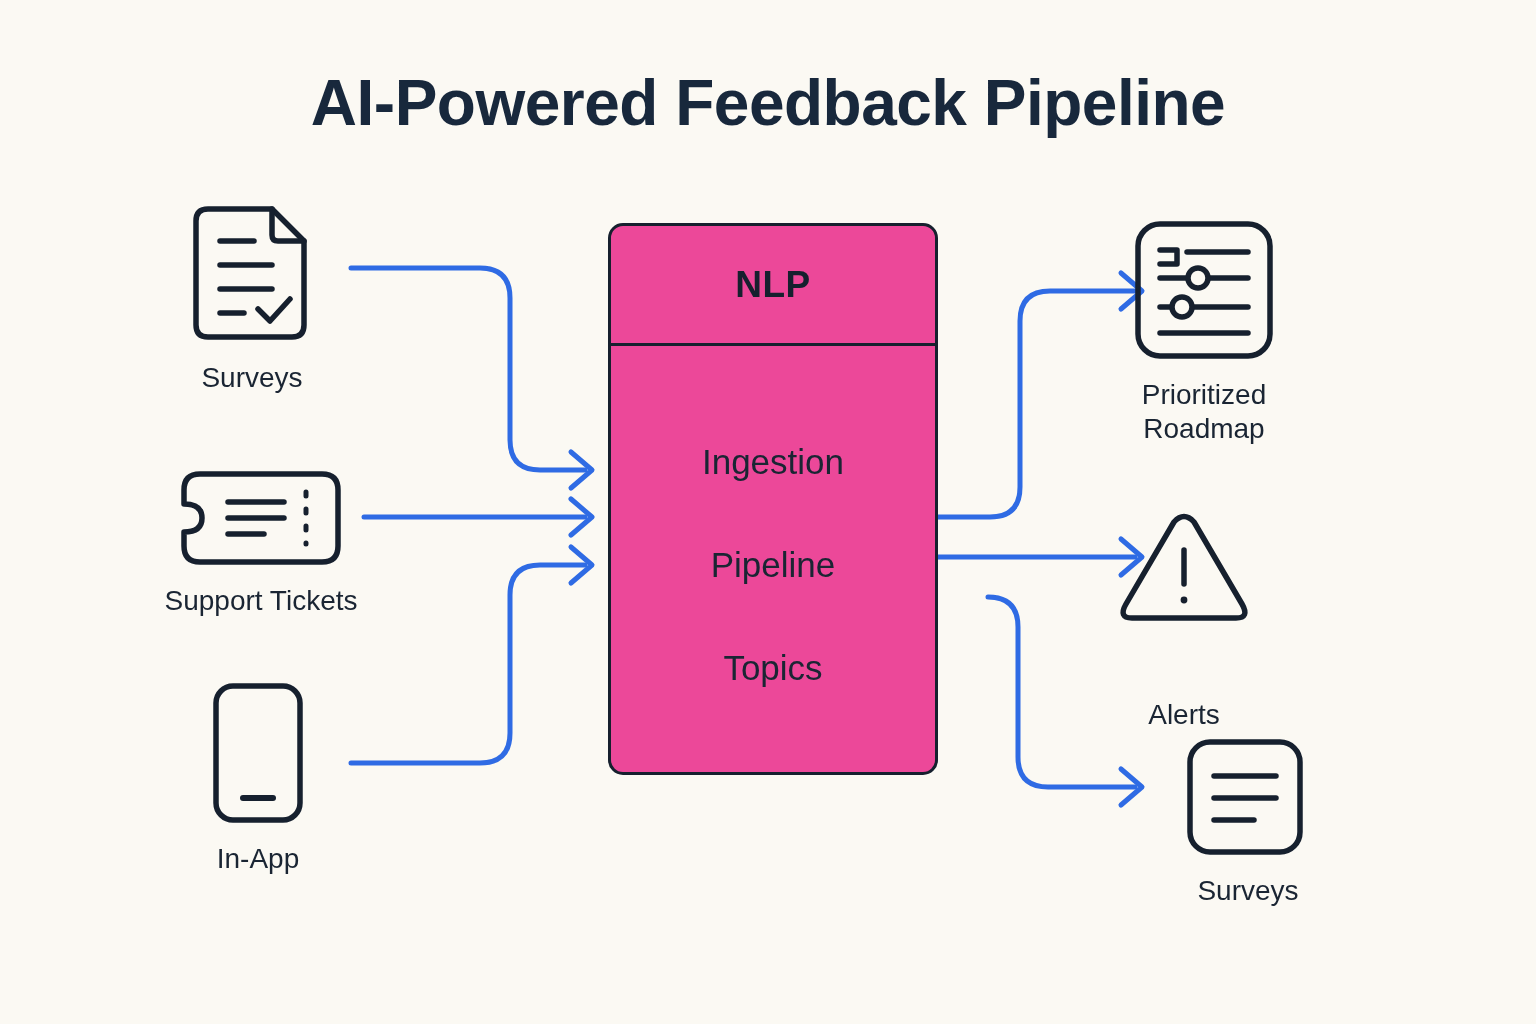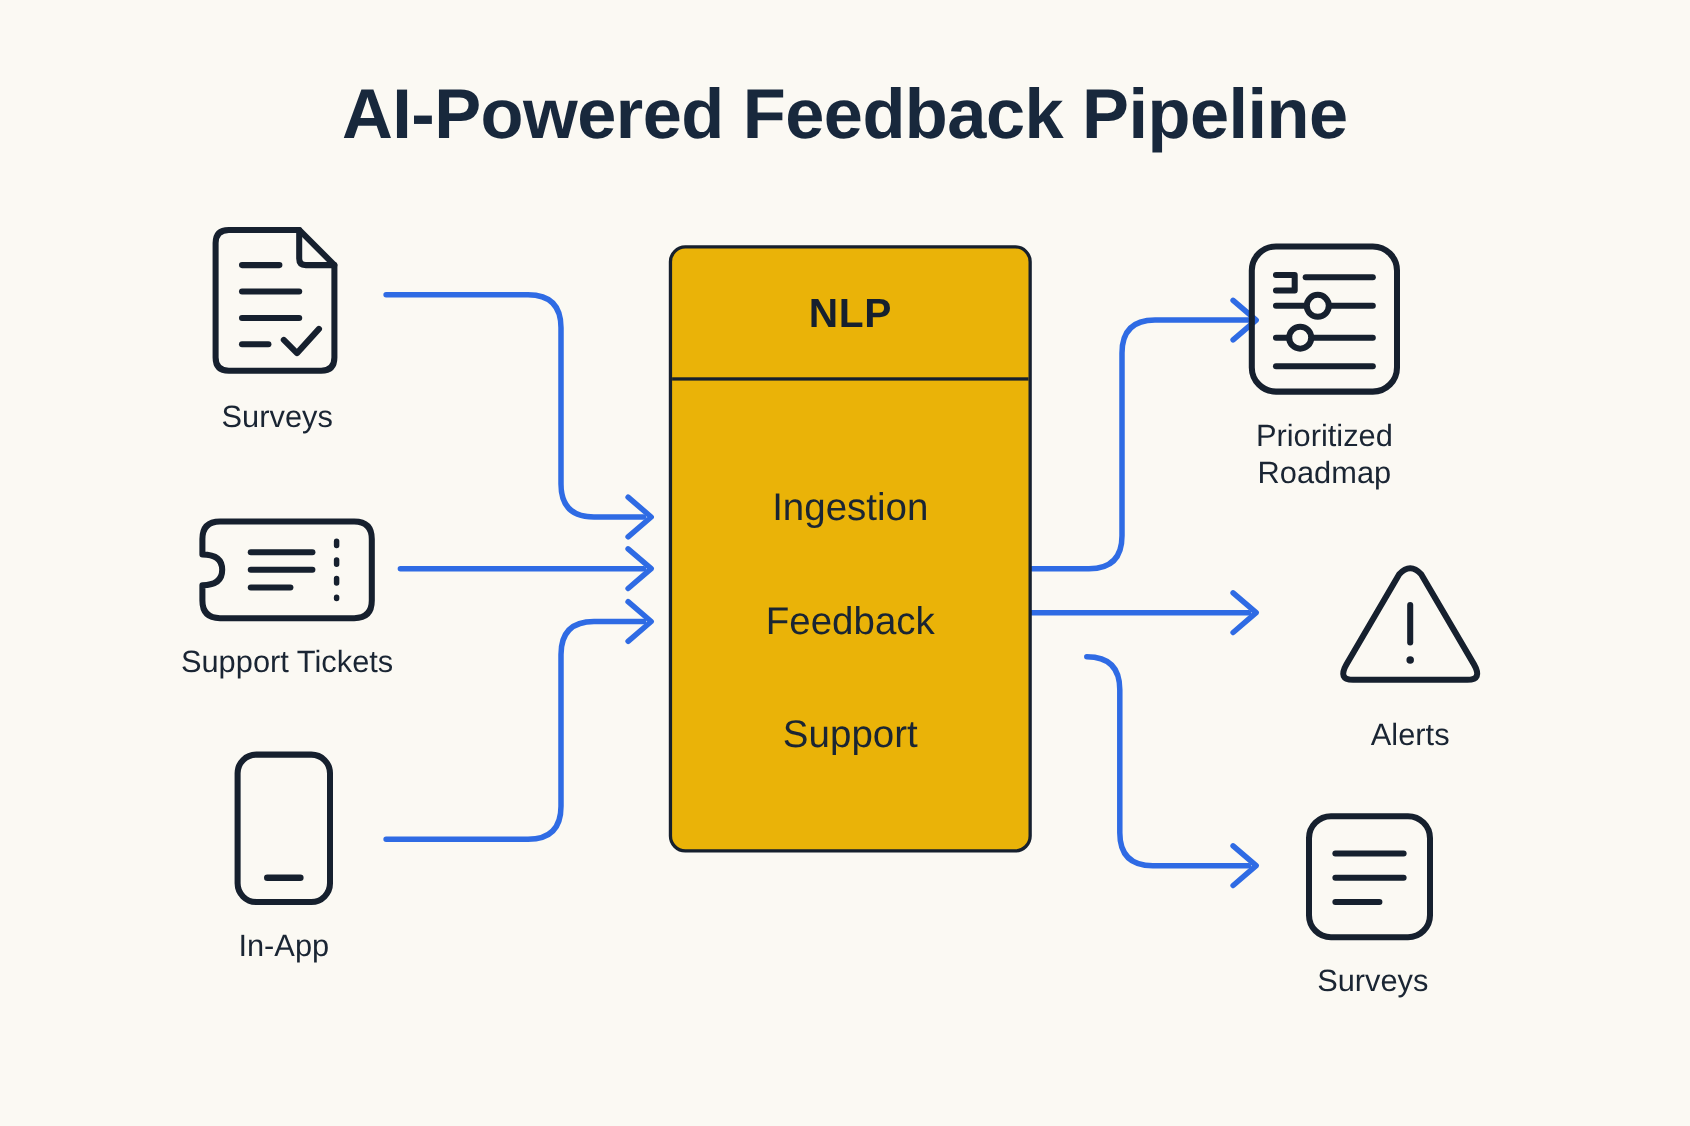--- a/index.html
+++ b/index.html
@@ -57,21 +57,21 @@
   }
   
   #pipeline {
     position: absolute;
     left: 608px;
     top: 223px;
     width: 330px;
     height: 552px;
     border: 3px solid #16202E;
     border-radius: 15px;
-    background: #eab308;
+    background: #ec4899;
     box-sizing: border-box;
   }
   #pipeline-header {
     height: 117px;
     border-bottom: 3px solid #16202E;
     display: flex;
     align-items: center;
     justify-content: center;
   }
   #pipeline-header .htxt {
@@ -164,43 +164,43 @@
     </span>
     <span class="caption">Support Tickets</span>
   </div>
 
   <div id="pipeline">
     <div id="pipeline-header">
       <span class="htxt">NLP</span>
     </div>
     <div id="pipeline-stages">
       <div class="stage">Ingestion</div>
-      <div class="stage">Feedback</div>
-      <div class="stage">Support</div>
+      <div class="stage">Pipeline</div>
+      <div class="stage">Topics</div>
     </div>
   </div>
 
   <div class="node" style="left:1121px; top:220px; width:166px;">
     <span class="icon">
       <svg width="140" height="140" viewBox="0 0 140 140" xmlns="http://www.w3.org/2000/svg" fill="none" stroke="#16202E" stroke-width="5.5" stroke-linecap="round" stroke-linejoin="round">
         <rect x="4" y="4" width="132" height="132" rx="22" ry="22"></rect>
         <polyline points="26,30 43,30 43,44 26,44"></polyline>
         <line x1="53" y1="32" x2="114" y2="32"></line>
         <line x1="26" y1="58" x2="114" y2="58"></line>
         <circle cx="64" cy="58" r="10" fill="#FBF9F3"></circle>
         <line x1="26" y1="87" x2="114" y2="87"></line>
         <circle cx="48" cy="87" r="10" fill="#FBF9F3"></circle>
         <line x1="26" y1="113" x2="114" y2="113"></line>
       </svg>
     </span>
     <span class="caption">Prioritized
 Roadmap</span>
   </div>
 
-  <div class="node" style="left:1214px; top:512px; width:136px;">
+  <div class="node" style="left:1116px; top:512px; width:136px;gap:48px;">
     <span class="icon">
       <svg width="136" height="120" viewBox="0 0 136 120" xmlns="http://www.w3.org/2000/svg" fill="none" stroke="#16202E" stroke-width="5.5" stroke-linecap="round" stroke-linejoin="round">
         <path d="M 58 10 Q 68 -1 78 10 L 126 92 Q 134 106 120 106 L 16 106 Q 2 106 10 92 Z"></path>
         <line x1="68" y1="38" x2="68" y2="72"></line>
         <circle cx="68" cy="88" r="3.4" fill="#16202E" stroke="none"></circle>
       </svg>
     </span>
     <span class="caption">Alerts</span>
   </div>
 

